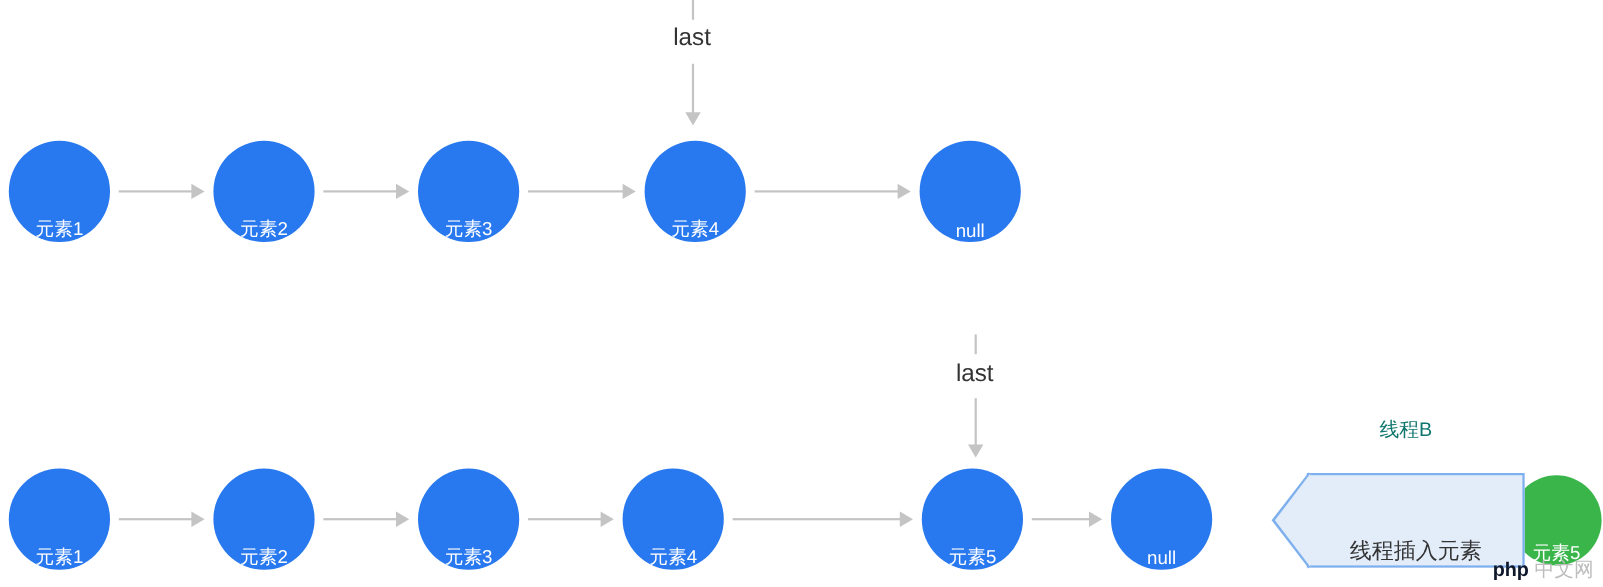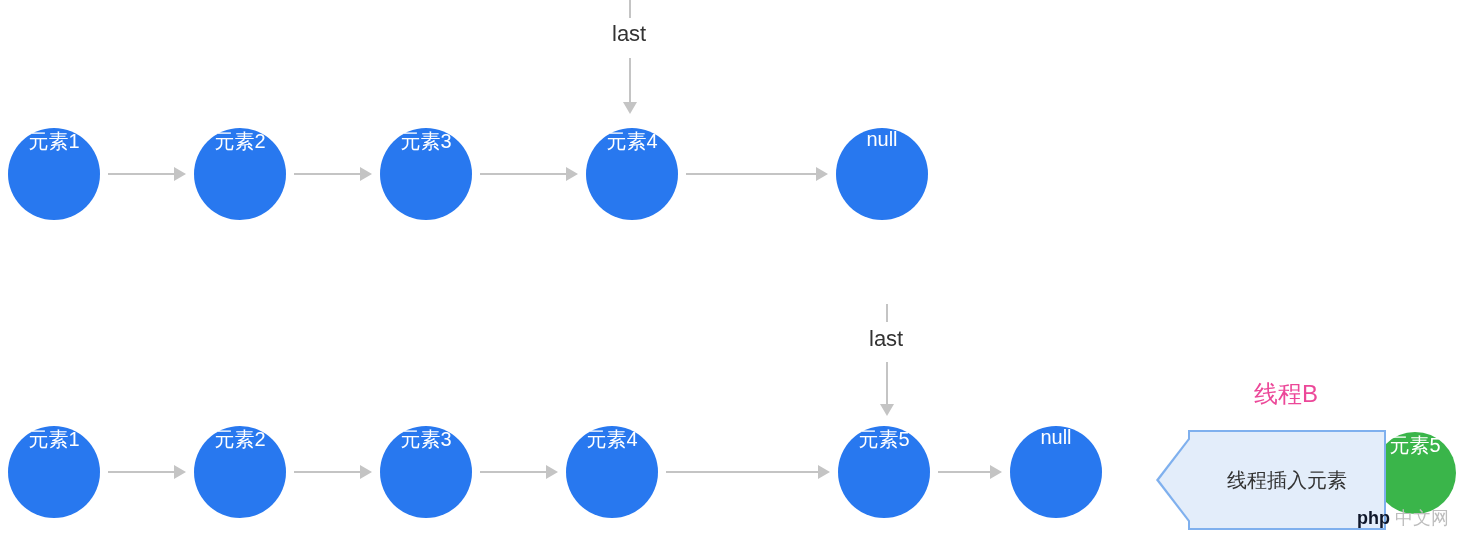--- a/index.html
+++ b/index.html
@@ -12,24 +12,24 @@
       overflow: hidden;
     }
     .row {
       position: absolute;
       display: flex;
       align-items: center;
     }
     .node {
       border-radius: 50%;
       display: flex;
-      align-items: flex-start;
+      align-items: flex-end;
       justify-content: center;
       color: #ffffff;
-      font-size: 20px;
+      font-size: 17px;
       flex-shrink: 0;
     }
     .node-blue { background: #2878ef; }
     .node-green { background: #3ab54a; }
     .arrow-h { position: relative; flex-shrink: 0; }
     .arrow-h::before {
       content: "";
       position: absolute;
       top: 50%;
       left: 8px;
@@ -71,22 +71,22 @@
       border-left: 7px solid transparent;
       border-right: 7px solid transparent;
     }
     .tick-v {
       position: absolute;
       width: 2px;
       background: #c4c4c4;
     }
     .banner-label {
       position: absolute;
-      color: #ec4899;
-      font-size: 24px;
+      color: #0f766e;
+      font-size: 18px;
     }
     .arrow-banner {
       position: absolute;
       background: #e3edfa;
       border: 2px solid #7fb0ee;
       display: flex;
       align-items: center;
       justify-content: center;
       color: #333333;
       font-size: 20px;
@@ -180,20 +180,20 @@
       <span>null</span>
     </div>
 </div>
 
 <div class="banner-label" style="left:1254px; top:378px;">线程B</div>
 
 <div class="node node-green" style="position:absolute; left:1374px; top:432px; width:82px; height:82px;">
   <span>元素5</span>
 </div>
 
-<div class="arrow-banner" style="left:1188px; top:430px; width:198px; height:100px;">
+<div class="arrow-banner" style="left:1188px; top:430px; width:198px; height:86px;align-items:flex-end;">
   <span style="position:relative; z-index:2;">线程插入元素</span>
 </div>
 
 <div class="watermark">
   <span class="php">php</span>
   <span>中文网</span>
 </div>
 
 </body></html>

